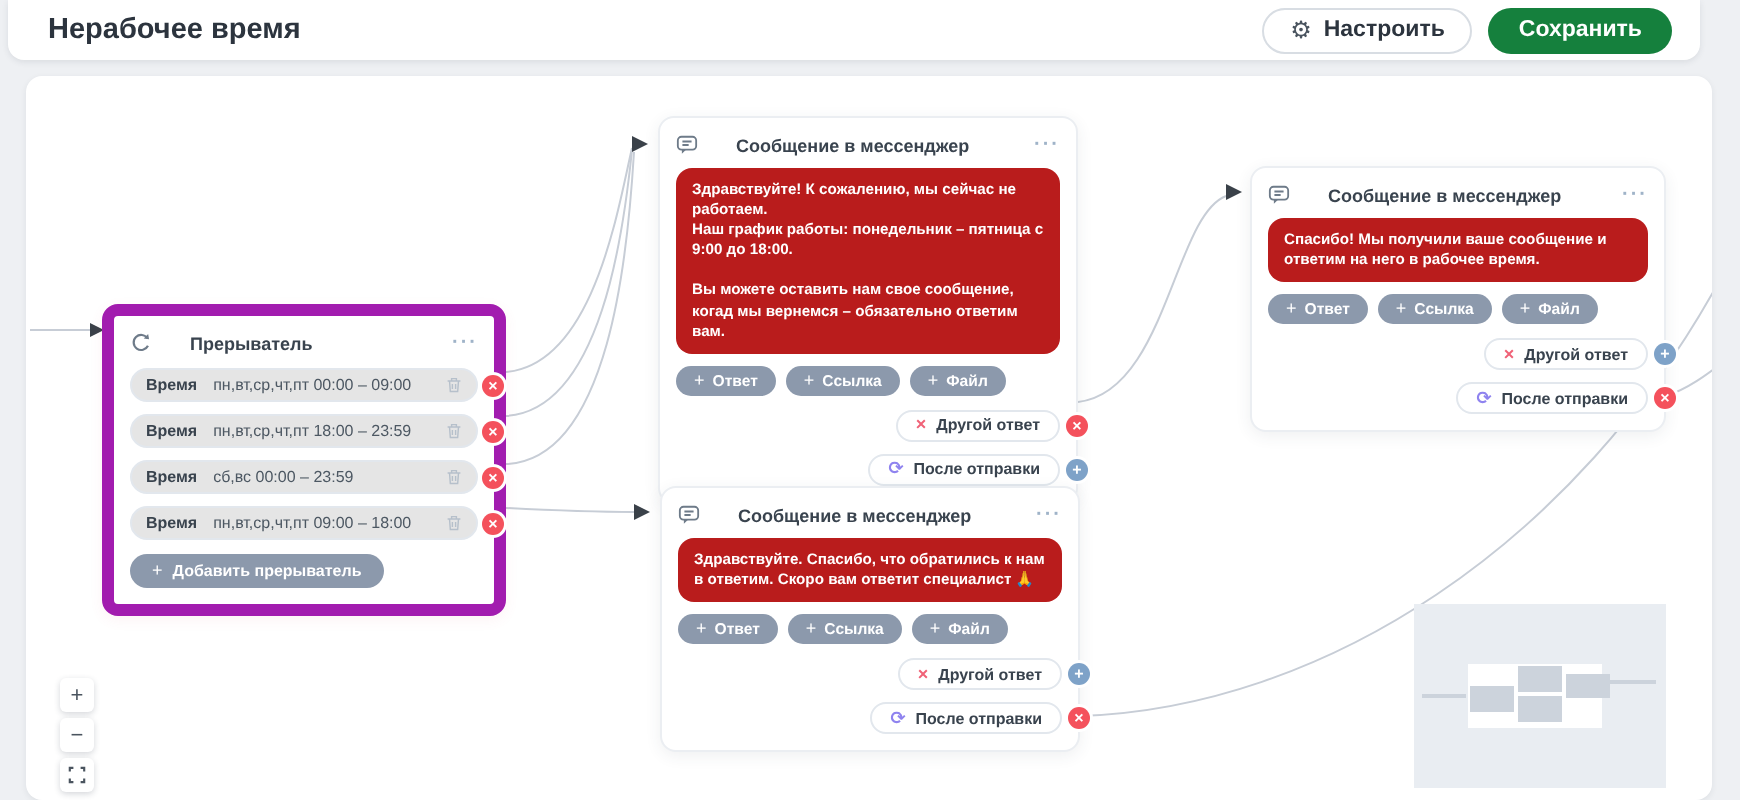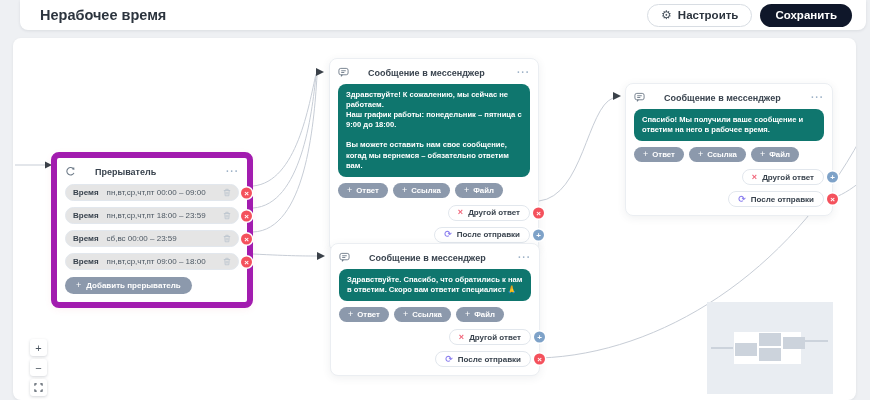--- a/index.html
+++ b/index.html
@@ -5,38 +5,38 @@
   * { box-sizing: border-box; margin: 0; padding: 0; }
   html,body { width:870px; height:400px; }
   body {
     position: relative;
     background:#eef0f3;
     font-family:"Liberation Sans","DejaVu Sans",sans-serif;
     overflow:hidden;
   }
   
   .topbar {
-    position:absolute; left:20px; top:0; width:846px; height:30px;
+    position:absolute; left:4px; top:0; width:846px; height:30px;
     background:#fff; border-radius:0 0 8px 8px;
     box-shadow:0 1px 3px rgba(40,50,70,.10);
     display:flex; align-items:center; justify-content:space-between;
     padding:0 14px 0 20px; z-index:5;
   }
   .page-title { font-size:14.5px; font-weight:600; color:#2c343e; }
   .tb-actions { display:flex; align-items:center; gap:8px; }
   .btn-outline {
     display:flex; align-items:center; gap:6px; height:23px; padding:0 13px;
     border:1px solid #d8dde3; border-radius:12px; background:#fff;
     font-size:11.5px; font-weight:600; color:#2c343e; cursor:pointer;
     font-family:inherit;
   }
   .gear { font-size:12px; color:#4a545f; line-height:1; }
   .btn-primary {
     height:23px; padding:0 15px; border:none; border-radius:12px;
-    background:#0f172a; color:#fff; font-size:11.5px; font-weight:600;
+    background:#15803d; color:#fff; font-size:11.5px; font-weight:600;
     cursor:pointer; font-family:inherit; display:flex; align-items:center;
   }
   
   .canvas {
     position:absolute; left:13px; top:38px; width:843px; height:362px;
     background:#fff; border-radius:8px; overflow:hidden;
     box-shadow:0 1px 3px rgba(40,50,70,.08);
   }
   svg.edges { position:absolute; left:0; top:0; z-index:1; }
   .node {
@@ -77,21 +77,21 @@
   .port.red { background:#f4515c; }
   .port.blue { background:#7ea2c8; }
   .add-btn {
     margin-top:7px; height:17px; border:none; border-radius:9px;
     background:#8c99ac; color:#fff; display:inline-flex; align-items:center; gap:5px;
     padding:0 11px; font-size:8px; font-weight:700; cursor:pointer; font-family:inherit;
   }
   .add-btn .plus, .act .plus { font-size:9px; font-weight:400; line-height:1; }
   
   .bubble {
-    margin-top:5px; background:#0f766e; border-radius:8px; padding:6px 8px;
+    margin-top:5px; background:#b91c1c; border-radius:8px; padding:6px 8px;
     color:#fff; font-size:7.6px; line-height:1.33; font-weight:600;
     white-space:pre-line;
   }
   .acts { display:flex; gap:5px; margin-top:6px; }
   .act {
     height:15px; border:none; border-radius:8px; background:#8c99ac; color:#fff;
     display:flex; align-items:center; gap:4px; padding:0 9px;
     font-size:7.8px; font-weight:700; cursor:pointer; font-family:inherit;
   }
   .outrow { position:relative; display:flex; justify-content:flex-end; margin-top:7px; }

